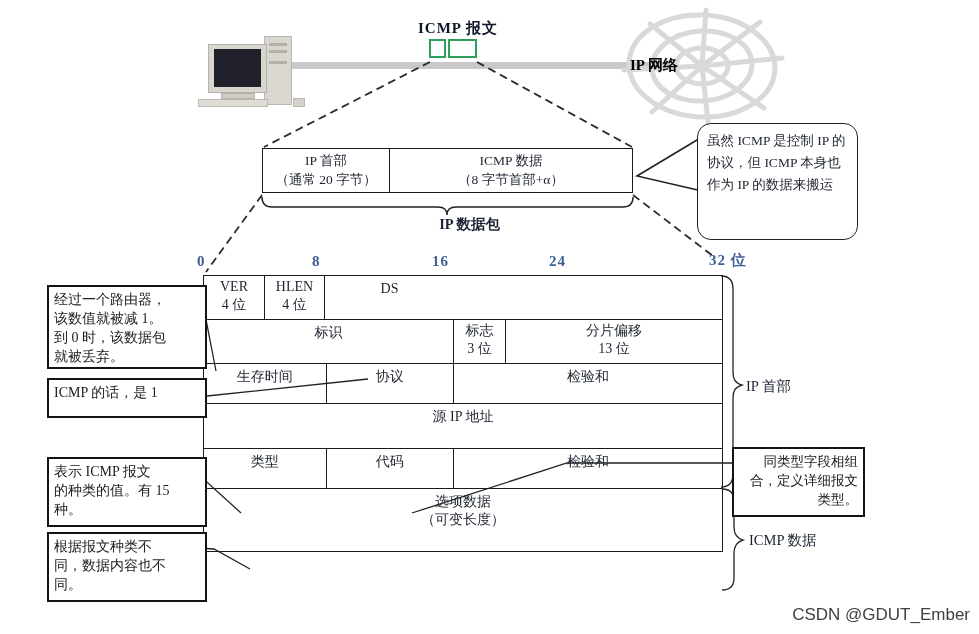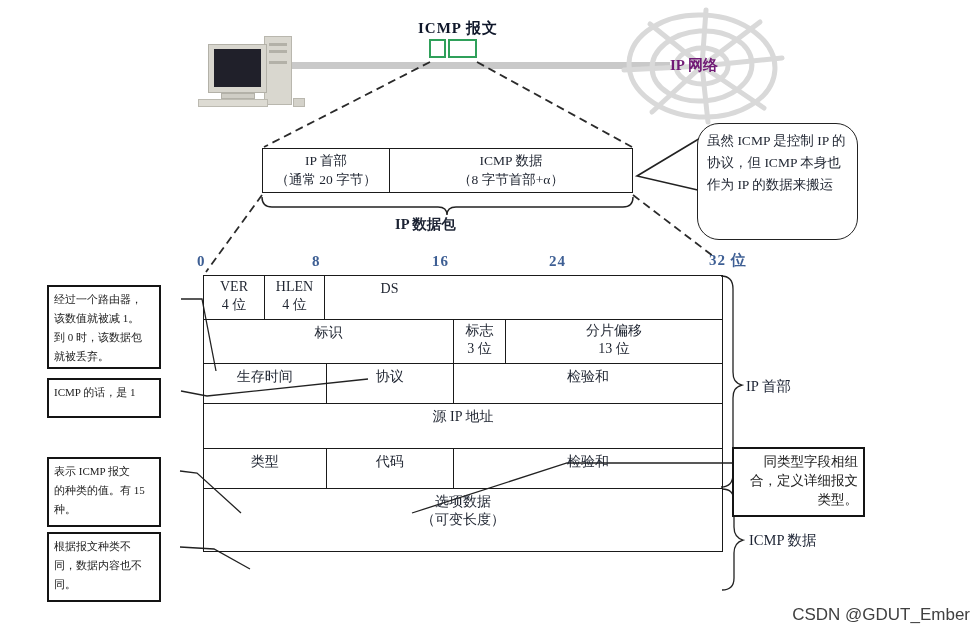--- a/index.html
+++ b/index.html
@@ -15,48 +15,48 @@
   .pc-tower { left:264px; top:36px; width:28px; height:69px; background:#d9d7cf; border:1px solid #b9b7ae; }
   .pc-slot { position:absolute; left:4px; width:18px; height:3px; background:#b3b1a8; }
   .pc-monitor { left:208px; top:44px; width:59px; height:49px; background:#d8d6ce; border:1px solid #b3b1a8; }
   .pc-screen { position:absolute; left:5px; top:4px; right:5px; bottom:5px; background:#20202a; }
   .pc-base { left:221px; top:93px; width:34px; height:6px; background:#cfcdc5; border:1px solid #b3b1a8; }
   .pc-keyboard { left:198px; top:99px; width:70px; height:8px; background:#dddbd3; border:1px solid #bcbab1; }
   .pc-foot { left:293px; top:98px; width:12px; height:9px; background:#d4d2ca; border:1px solid #b9b7ae; }
 
   .lbl { position:absolute; white-space:nowrap; }
   .icmp-pkt-lbl { left:418px; top:19px; font-size:15px; font-weight:bold; color:#0f172a; letter-spacing:1px; }
-  .net-lbl { left:670px; top:56px; font-size:15px; font-weight:bold; color:#701a75; }
+  .net-lbl { left:630px; top:56px; font-size:15px; font-weight:bold; color:#000000; }
 
   .gbox { position:absolute; top:39px; height:19px; border:2px solid #2fa05a; background:#ffffff; }
 
   
   .dgram { left:262px; top:148px; width:371px; height:45px; border:1.6px solid #1a1a1a; display:flex; background:#fff; }
   .dgram .cell { text-align:center; font-size:13.5px; line-height:19px; padding-top:2px; }
   .dgram .c1 { width:126px; }
   .dgram .c2 { flex:1; border-left:1.6px solid #1a1a1a; }
-  .dgram-lbl { left:395px; top:215px; width:105px; text-align:left; font-size:14.5px; font-weight:bold; color:#1c2333; }
+  .dgram-lbl { left:395px; top:215px; width:105px; text-align:right; font-size:14.5px; font-weight:bold; color:#1c2333; }
 
   
   .bubble { left:697px; top:123px; width:161px; height:117px; background:#ffffff;
-    border:1.6px solid #222; border-radius:22px; padding:6px 9px; font-size:13.5px; line-height:22px; }
+    border:1.6px solid #222; border-radius:14px; padding:6px 9px; font-size:13.5px; line-height:22px; }
 
   .tick { position:absolute; top:253px; font-size:15px; color:#3e5f94; font-weight:bold; letter-spacing:1px; }
 
   
   .ftable { left:203px; top:275px; width:520px; border:1.6px solid #1a1a1a; background:transparent; }
   .trow { display:flex; border-top:1.6px solid #1a1a1a; }
   .trow:first-child { border-top:none; }
   .tcell { text-align:center; font-size:14px; line-height:18px; padding-top:4px; }
   .tcell + .tcell { border-left:1.6px solid #1a1a1a; }
   .sub { display:block; }
 
   
-  .note { position:absolute; left:47px; width:114px; background:#ffffff; border:2px solid #141414;
-    padding:3px 5px; font-size:11px; line-height:19px; color:#222; }
+  .note { position:absolute; left:47px; width:160px; background:#ffffff; border:2px solid #141414;
+    padding:3px 5px; font-size:14px; line-height:19px; color:#222; }
   .rnote { position:absolute; left:732px; width:133px; background:#ffffff; border:2px solid #141414;
     padding:3px 5px; font-size:13.5px; line-height:19px; color:#222;text-align:right; }
   .brace-lbl { position:absolute; font-size:14.5px; color:#1c2333; white-space:nowrap; }
 
   .watermark { left:755px; top:605px; width:215px; text-align:right;
     font-family:"Liberation Sans","DejaVu Sans",sans-serif; font-size:17px; color:#404040; }
 </style>
 </head>
 <body>
 

